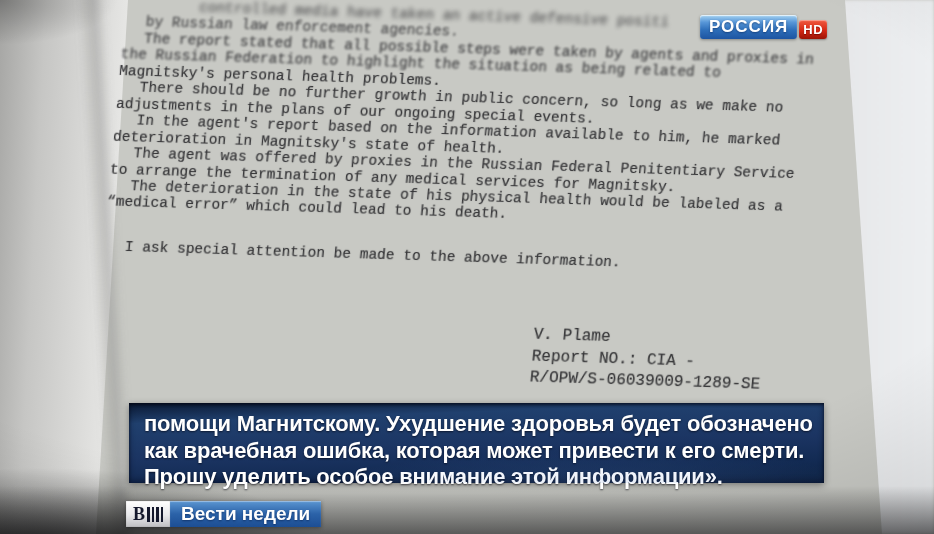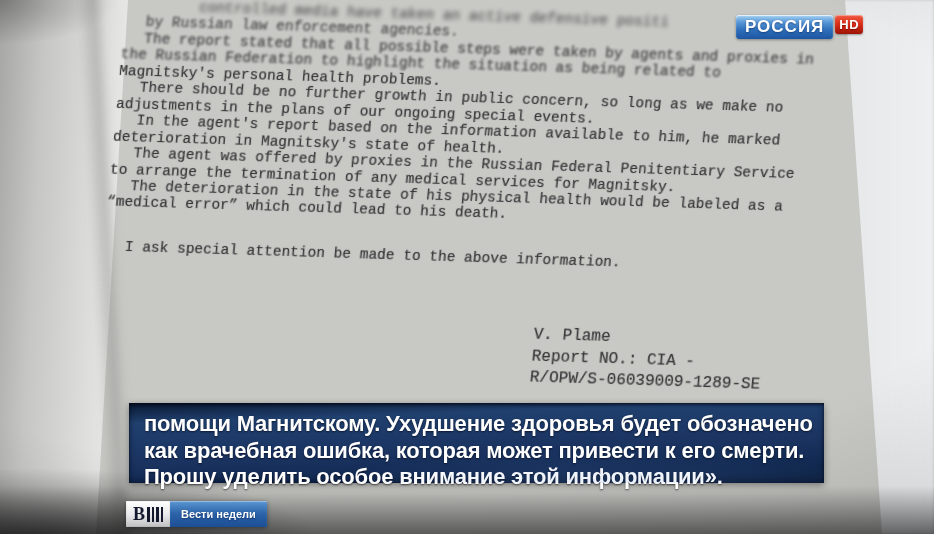--- a/index.html
+++ b/index.html
@@ -53,21 +53,21 @@
   .doc-line:nth-child(1){filter:blur(1.9px);opacity:.78;}
   .doc-line:nth-child(2){filter:blur(1.3px);opacity:.86;}
   .doc-line:nth-child(3),.doc-line:nth-child(4){filter:blur(.9px);opacity:.92;}
   .doc-line:nth-child(5),.doc-line:nth-child(6){filter:blur(.65px);}
   .signature{
     margin-top:56px;margin-left:446px;
     font-size:16px;line-height:21.5px;white-space:nowrap;
     filter:blur(.4px);text-shadow:0 0 1px rgba(70,70,72,.5);
   }
   
-  .channel-badge{position:absolute;left:700px;top:15px;z-index:10;display:flex;margin-left:36px;}
+  .channel-badge{position:absolute;left:700px;top:15px;z-index:10;display:flex;align-items:flex-end;}
   .channel-name{
     height:24px;padding:0 9px;border-radius:3px;
     display:flex;align-items:center;
     background:linear-gradient(180deg,#a8d4f2 0%,#5897d8 30%,#2e6fba 62%,#1d55a2 100%);
     box-shadow:inset 0 1px 1px rgba(255,255,255,.75),0 1px 3px rgba(0,0,0,.35);
     color:#fff;font-weight:bold;font-size:17px;letter-spacing:1px;
     text-shadow:0 1px 2px rgba(10,40,90,.6);
   }
   .channel-hd{
     height:19px;margin-left:2px;padding:0 4px;border-radius:3px;
@@ -102,21 +102,21 @@
     box-shadow:inset 0 0 1px rgba(0,0,0,.4);
   }
   .vesti-letter{color:#14182c;font-weight:bold;font-size:18px;line-height:1;
     font-family:"Liberation Serif",serif;}
   .vesti-bars{display:flex;gap:2px;align-items:center;height:15px;}
   .vesti-bars span{display:block;width:2.5px;height:100%;background:#14182c;}
   .program-title{
     display:flex;align-items:center;padding:0 11px;
     background:linear-gradient(180deg,#5b96d2 0%,#2b62a8 50%,#1c4e94 100%);
     box-shadow:inset 0 1px 1px rgba(255,255,255,.4);
-    color:#fff;font-size:11px;font-weight:bold;white-space:nowrap;
+    color:#fff;font-size:19px;font-weight:bold;white-space:nowrap;
     text-shadow:0 1px 2px rgba(0,20,60,.5);
   }
 </style>
 </head>
 <body>
 
 <div id="frame">
 
   <div class="left-page"></div>
   <div class="left-edge"></div>

